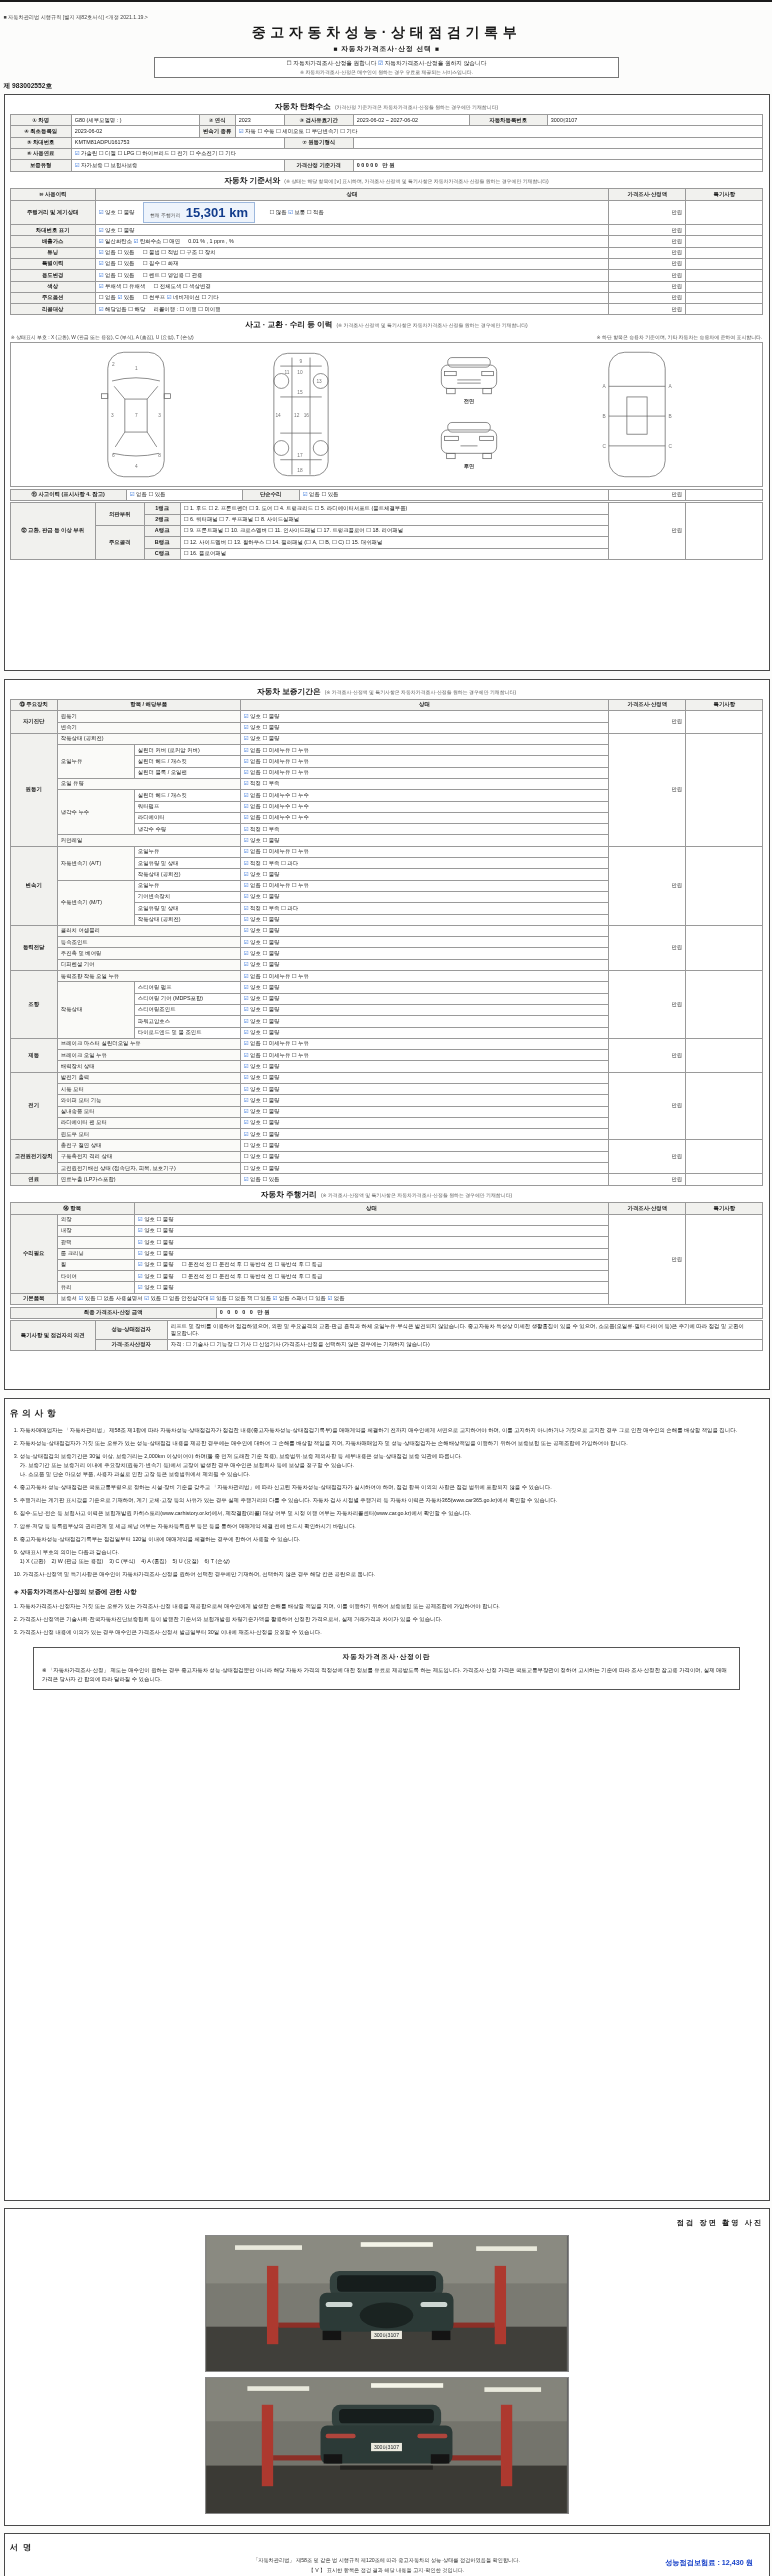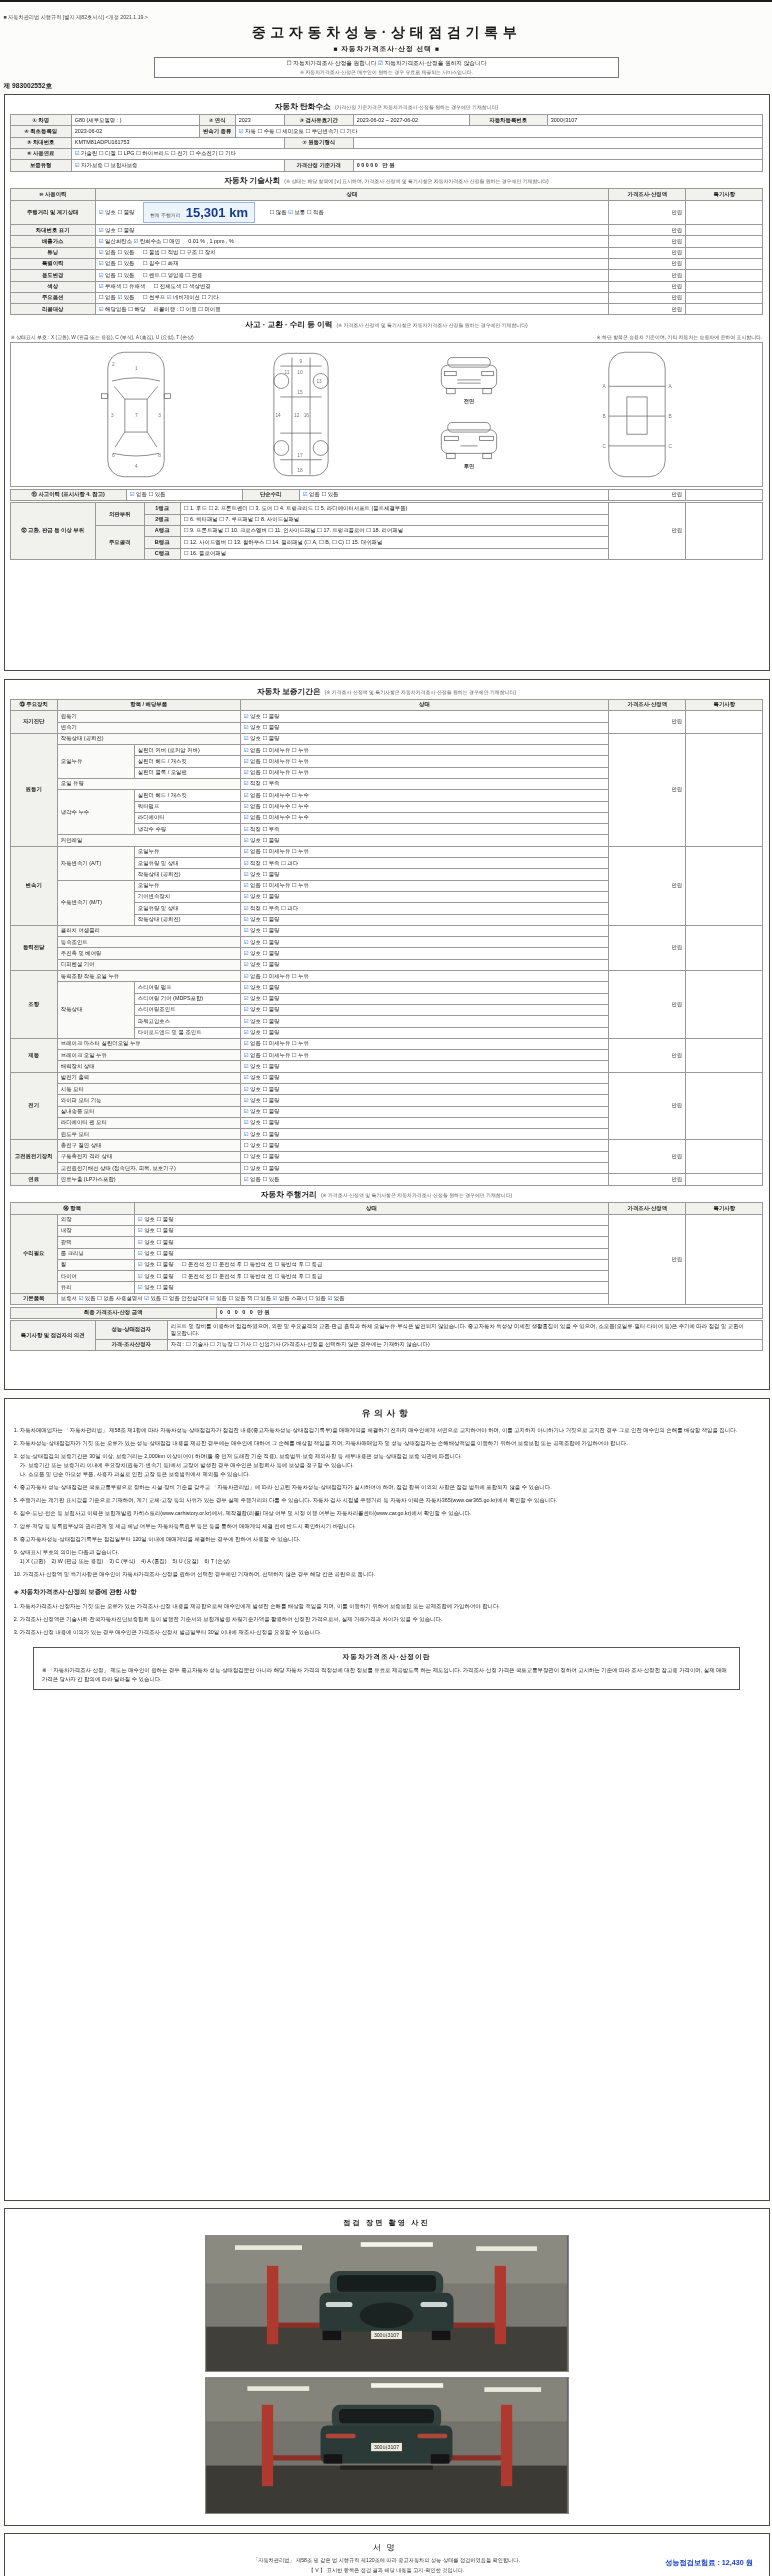--- a/index.html
+++ b/index.html
@@ -29,29 +29,29 @@
 .kmbox{display:inline-block;border:0.5px solid #9db8dd;background:#eef4fc;padding:0.5px 6.2px;margin:0 6.2px 0 8.2px;vertical-align:middle}
 .kmbox .kmlab{font-size:4.9px;color:#555;margin-right:5.2px}
 .kmbox .km{font-size:13px;font-weight:bold;color:#123c8c}
 .legend-row{display:flex;justify-content:space-between;font-size:4.9px;color:#444;padding:1.5px 1px 2.1px}
 .diagram-box{border:0.5px solid #9a9a9a;display:flex;justify-content:space-evenly;align-items:center;padding:5.2px 2.1px;margin-bottom:1.5px;background:#fff}
 .dg{stroke:#666;fill:none;stroke-width:1.4}
 .dgn{fill:#777;font-size:9px;font-family:"Liberation Sans",sans-serif}
 .dgc{fill:#444;font-size:10px;font-weight:bold;font-family:"Liberation Sans",sans-serif}
 .final-val{font-weight:bold;letter-spacing:1.5px}
 .op-text{font-size:5.2px;line-height:1.5;text-align:left}
-.notice-title{text-align:center;font-weight:bold;font-size:8.8px;padding:5.2px 0 6.2px;letter-spacing:3.6px}
+.notice-title{font-weight:bold;font-size:8.8px;padding:5.2px 0 6.2px;letter-spacing:3.6px}
 .np{font-size:5.4px;line-height:1.66;color:#222;margin:0 4.1px 4.1px;white-space:pre-wrap}
 .notice-sub{font-weight:bold;font-size:6.4px;margin:8.2px 4.1px 5.2px}
 .innerbox{border:0.8px solid #555;margin:10.3px 23px 5.2px;padding:5.2px 8.2px;background:#fff}
 .innerbox-title{text-align:center;font-weight:bold;font-size:6.7px;margin-bottom:3.6px;letter-spacing:1px}
 .innerbox-body{font-size:5.4px;line-height:1.65;white-space:pre-wrap}
-.photos-title{text-align:center;font-weight:bold;font-size:7.2px;letter-spacing:2.1px;padding:4.1px 0 2.1px}
+.photos-title{text-align:right;font-weight:bold;font-size:7.2px;letter-spacing:2.1px;padding:4.1px 0 2.1px}
 .photo{width:362px;margin:5.2px auto;border:0.5px solid #888;background:#666;line-height:0}
-.sign-title{text-align:center;font-weight:normal;font-size:8.2px;letter-spacing:5.2px;padding-top:4.1px}
+.sign-title{text-align:left;font-weight:bold;font-size:8.2px;letter-spacing:5.2px;padding-top:4.1px}
 .fee{position:absolute;right:15.5px;top:24px;color:#1741c9;font-weight:bold;font-size:7.2px}
 .sign-line{font-size:5.2px;color:#333;margin-top:3.1px;text-align:center}
 </style>
 </head>
 <body>
 
 <div class="topbar"></div>
 <div class="page">
 
   <div class="formref">■ 자동차관리법 시행규칙 [별지 제82호서식] &lt;개정 2021.1.19.&gt;</div>
@@ -106,21 +106,21 @@
       </tr>
       <tr>
         <th>보증유형</th>
             <td colspan="3" class="ckline"><span class="on">☑</span> 자가보증      ☐ 보험사보증</td>
         <th>가격산정 기준가격</th>
             <td colspan="3" class="final-val">00000 만원</td>
       </tr>
     </tbody>
       </table>
 
-    <div class="sec-title"><span>자동차 기술사회</span><span class="sec-note">(※ 상태는 해당 항목에 [∨] 표시하며, 가격조사·산정액 및 특기사항은 자동차가격조사·산정을 원하는 경우에만 기재합니다)</span></div>
+    <div class="sec-title"><span>자동차 기준서와</span><span class="sec-note">(※ 상태는 해당 항목에 [∨] 표시하며, 가격조사·산정액 및 특기사항은 자동차가격조사·산정을 원하는 경우에만 기재합니다)</span></div>
     <table class="t">
       <colgroup>
           <col style="width:85px">
           <col>
           <col style="width:77px">
           <col style="width:77px">
         </colgroup>
       <tbody>
           <tr>
         <th>⑩ 사용이력</th>

